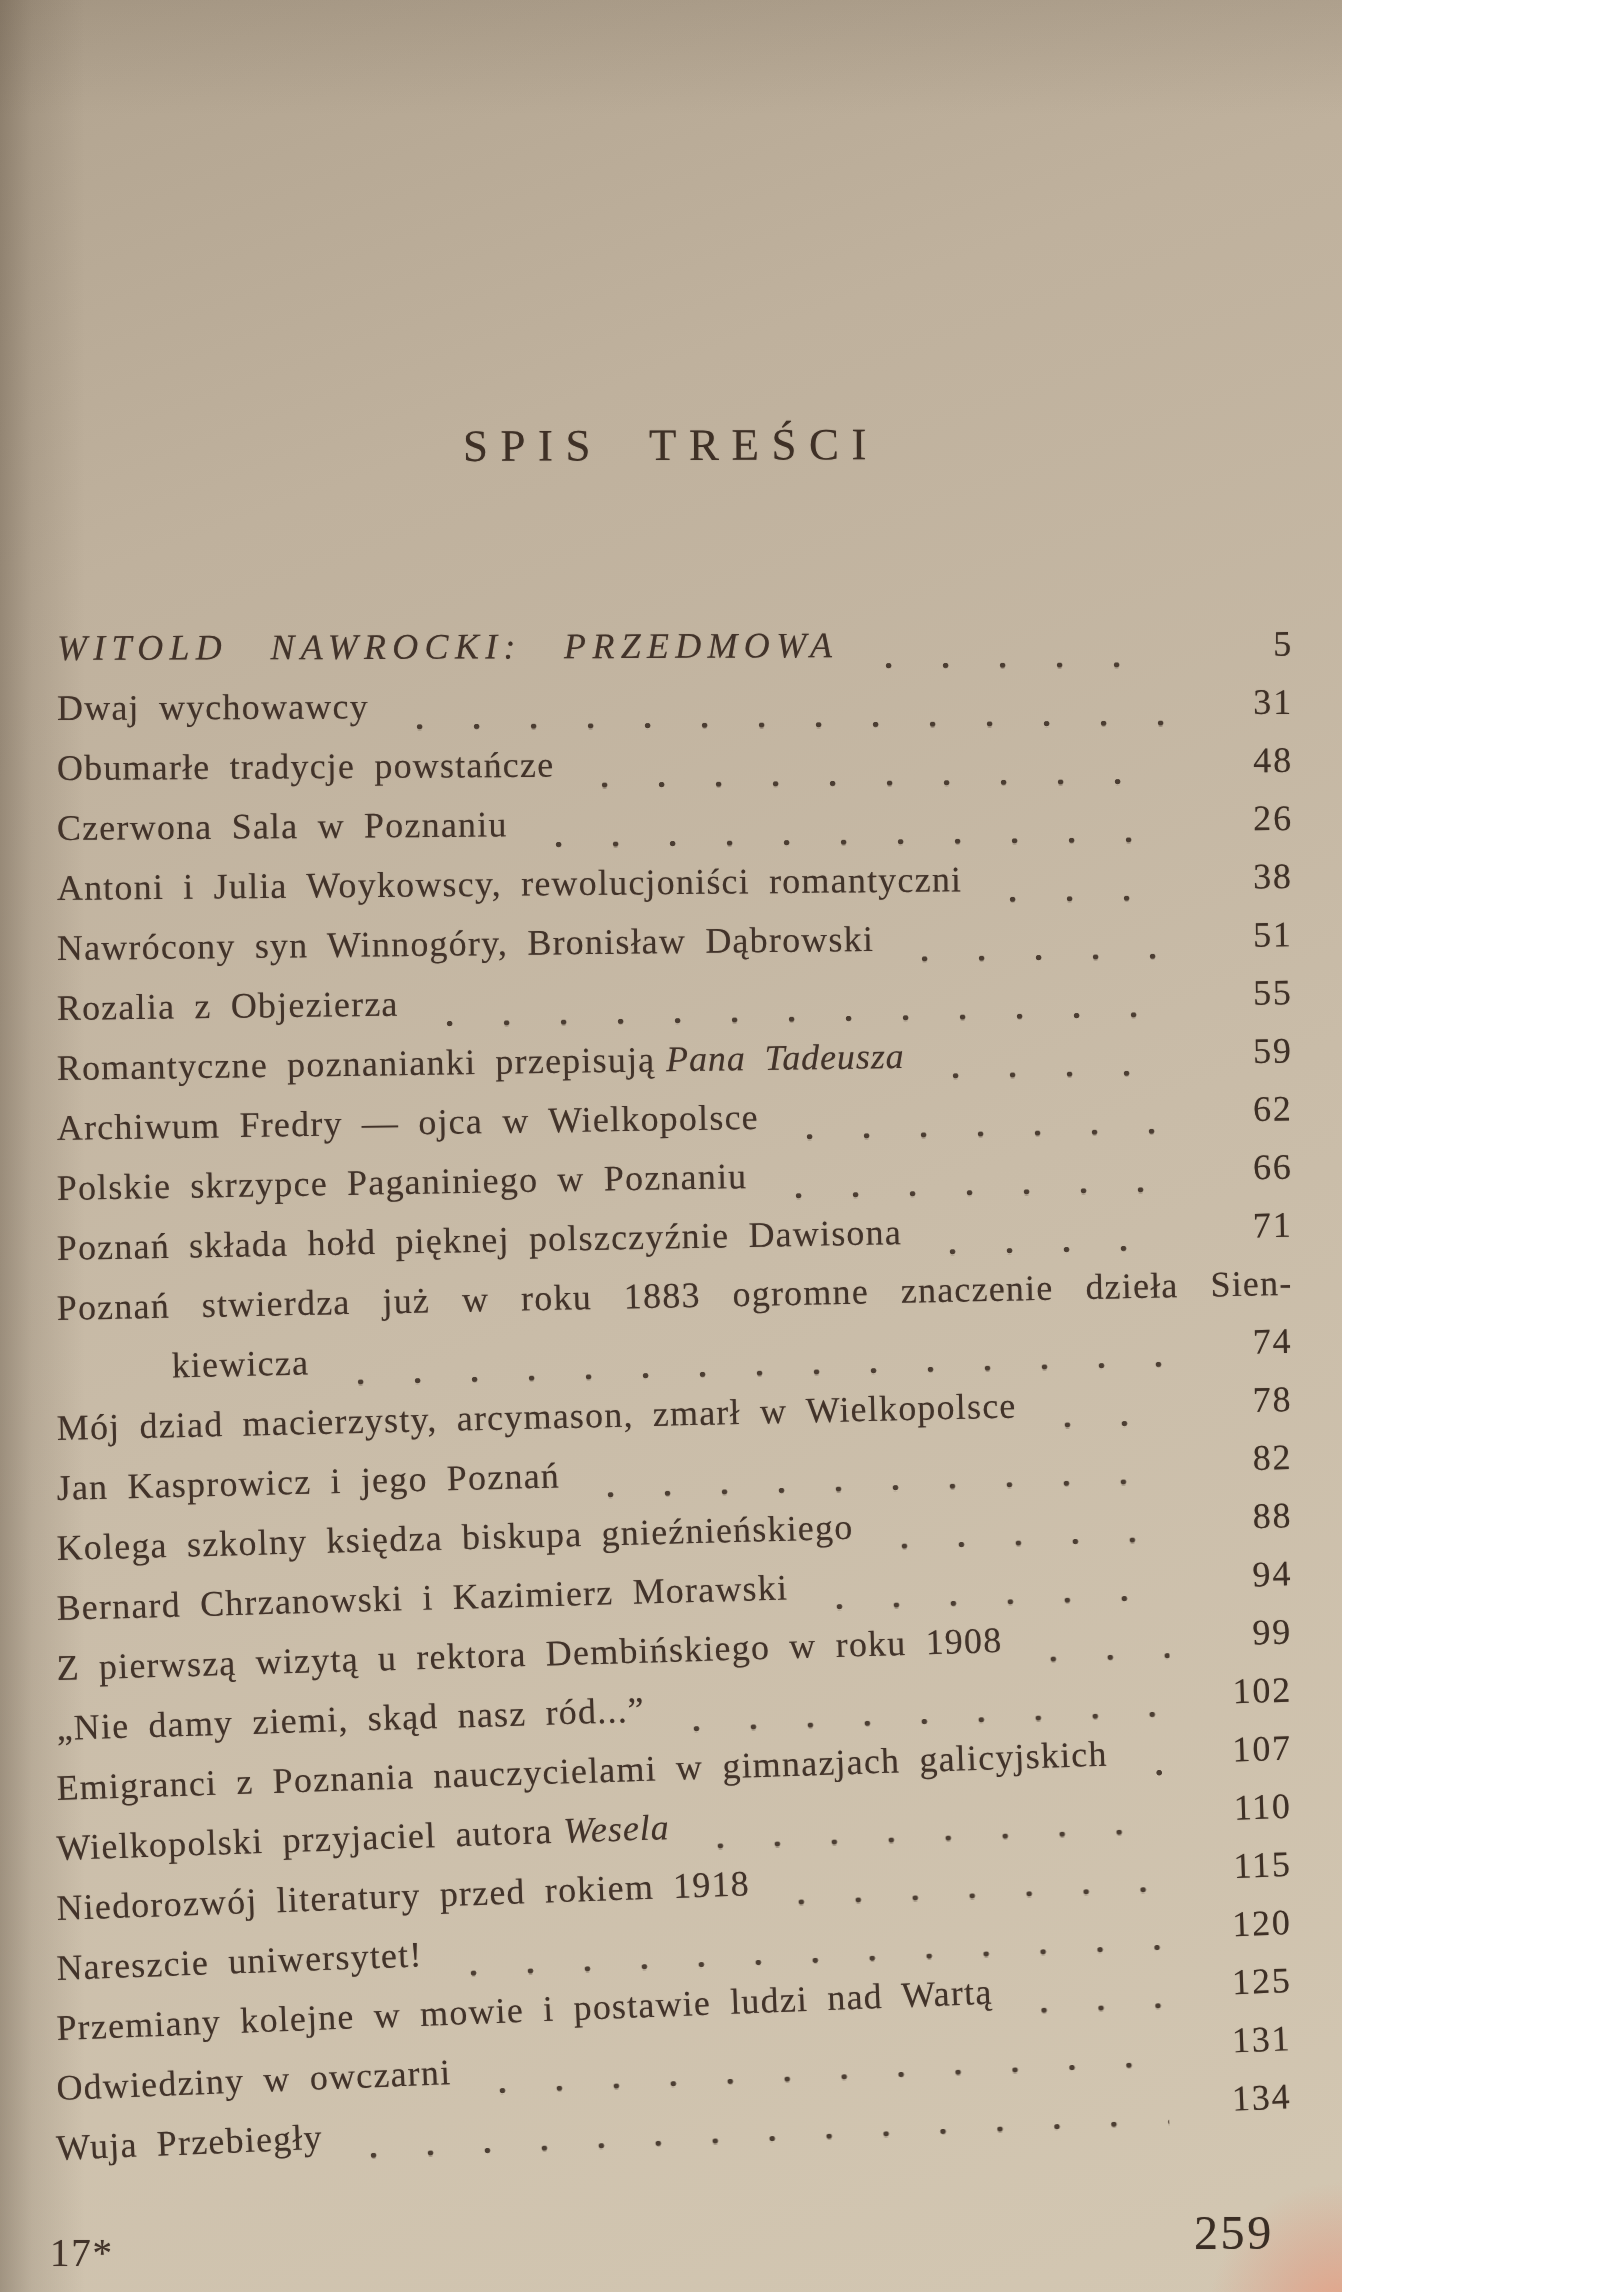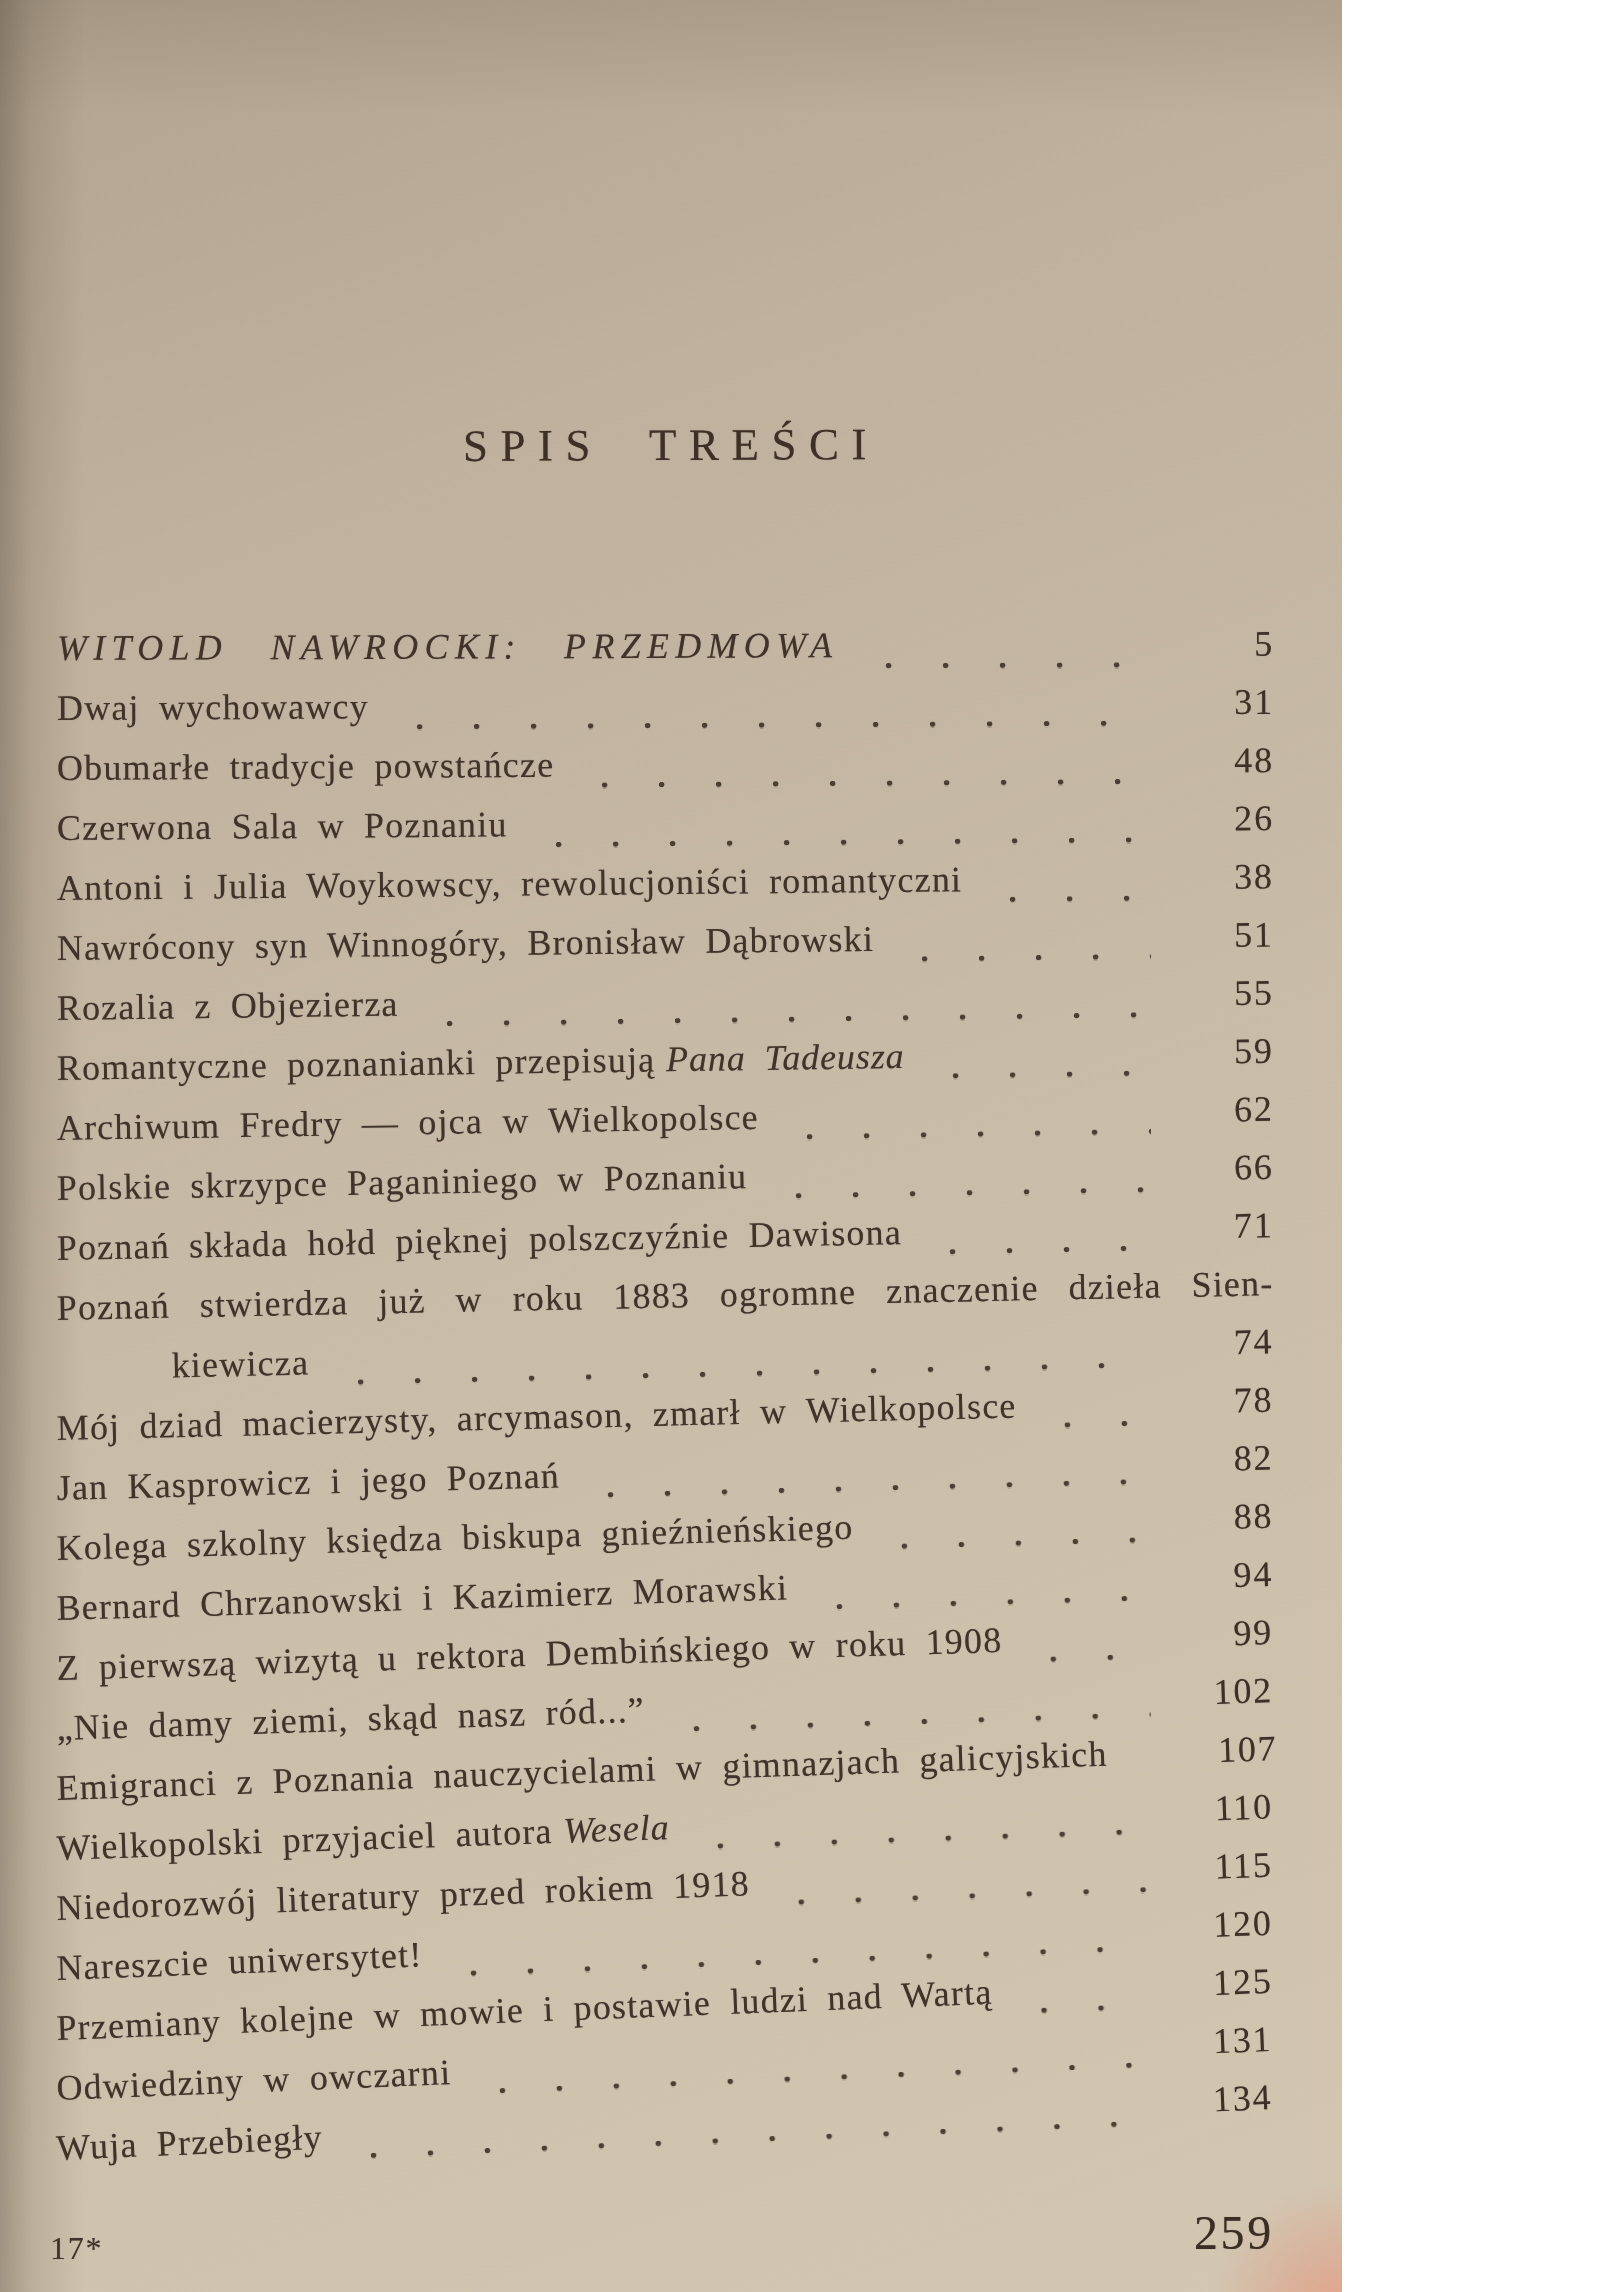--- a/index.html
+++ b/index.html
@@ -20,21 +20,21 @@
   }
   .page-title {
     position:absolute; top:419px; left:0; width:100%;
     text-align:center;
     font-size:45px; letter-spacing:12.5px; word-spacing:23px;
     color:#3e3026;
     text-shadow:0 0 0.9px rgba(62,48,38,0.5);
     transform:rotate(-0.25deg);
   }
   .toc {
-    position:absolute; top:627px; left:57px; right:68px;font-family:Liberation Serif, serif;
+    position:absolute; top:627px; left:57px; right:49px;font-family:Liberation Serif, serif;
   }
   .toc-row {
     display:flex; align-items:baseline;
     height:60px;
     font-size:36px;
     transform-origin:0 60%;
     text-shadow:0 0 0.9px rgba(62,48,38,0.45);
   }
   .toc-text {
     white-space:nowrap;
@@ -56,21 +56,21 @@
     text-align:right;
     letter-spacing:1.8px;
     color:#3e3026;
   }
   
   .v-caps-italic .toc-text { font-style:italic; letter-spacing:6.3px; word-spacing:27px; }
   .v-wrap-first .toc-text { flex:1 1 auto; white-space:normal; text-align:justify; text-align-last:justify; }
   .v-wrap-cont { padding-left:115px; }
   .footer-left {
     position:absolute; left:50px; top:2230px;
-    font-size:32px; letter-spacing:1.8px;
+    font-size:39px; letter-spacing:1.8px;
     text-shadow:0 0 0.9px rgba(62,48,38,0.45);
     text-align:right;
   }
   .footer-right {
     position:absolute; right:68px; top:2205px;
     font-size:48px; letter-spacing:2.7px;
     color:#3a2d24;
     text-shadow:0 0 0.9px rgba(62,48,38,0.45);
     text-align:right;
   }

